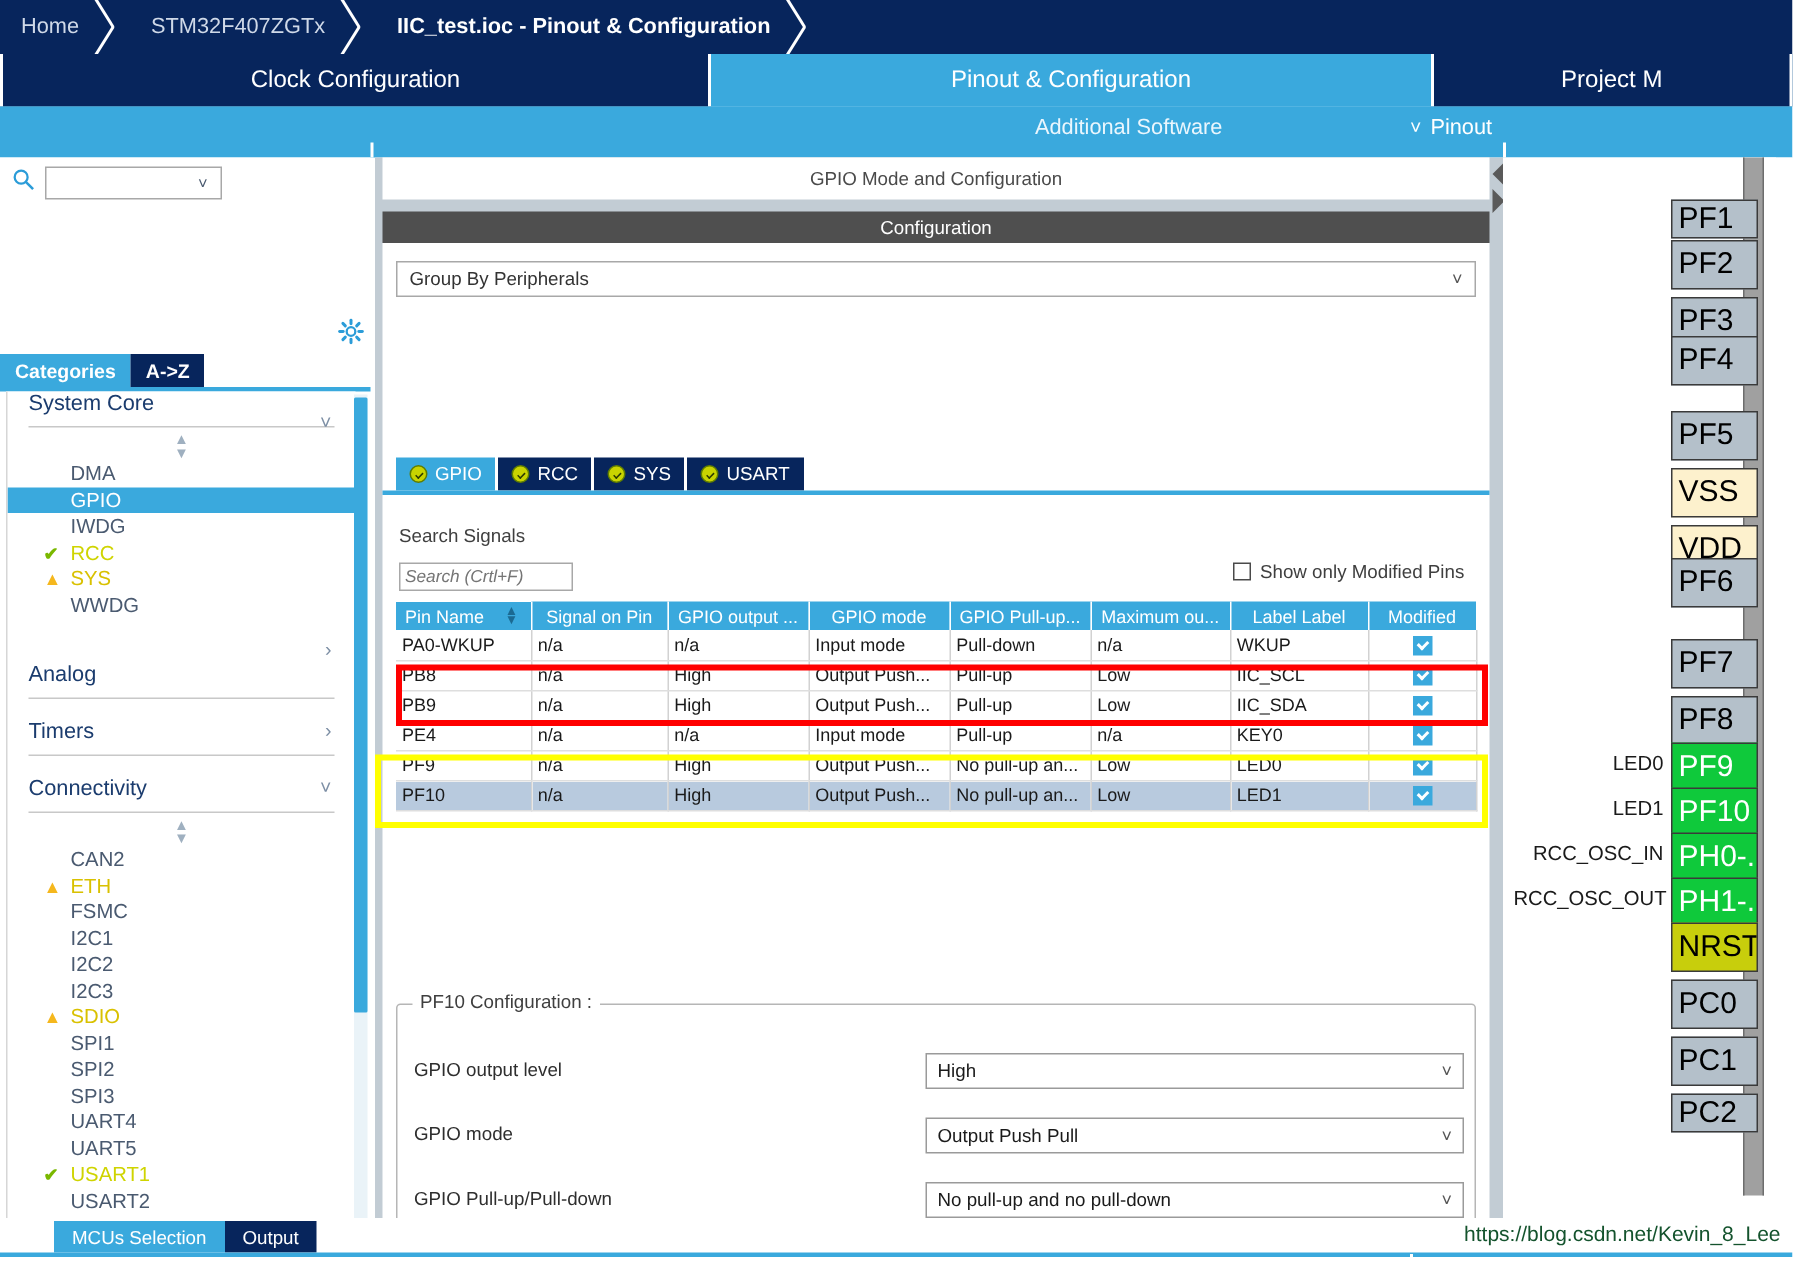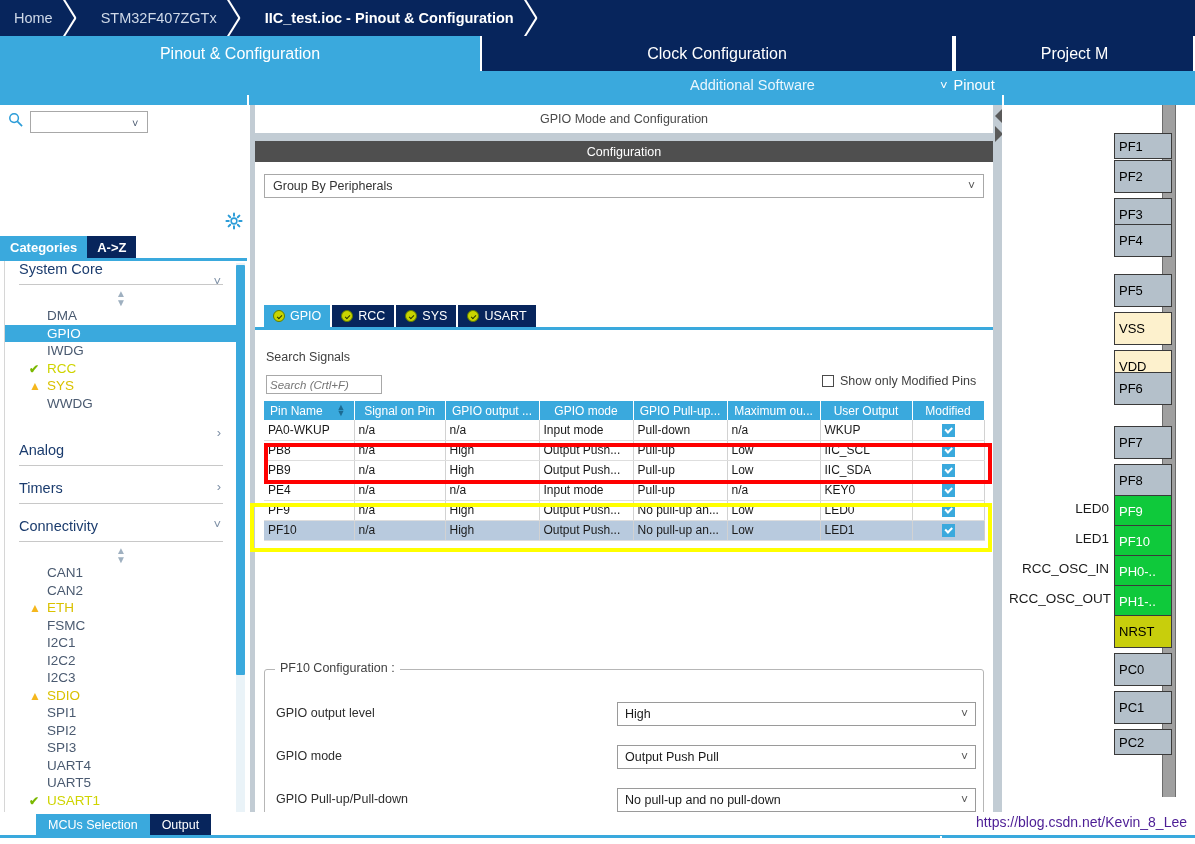--- a/index.html
+++ b/index.html
@@ -241,21 +241,21 @@
   .rightpanel {
     position: absolute; left: 1002px; top: 105px; width: 193px; height: 707px;
     background: #ffffff;
   }
   .chiprail {
     position: absolute; left: 160px; top: 0px; width: 14px; height: 692px;
     background: #a0a0a0; border-left: 1px solid #6d6d6d; border-right: 1px solid #6d6d6d;
   }
   .pin {
     position: absolute; left: 112px; width: 58px; height: 33px;
-    border: 1px solid #3a3a3a; font-size: 13px;
+    border: 1px solid #3a3a3a; font-size: 20px;
     display: flex; align-items: center; padding-left: 4px;
     background: #b4c0ca; color: #000; overflow: hidden;
   }
   .pin.vdd { background: #fdf1cd; }
   .pin.green { background: #0fc93b; color: #ffffff; }
   .pin.nrst { background: #c8ce0c; color: #000000; }
   .pinlabel {
     position: absolute; right: 86px; font-size: 13.5px; color: #1a1a1a;
     white-space: nowrap;
   }
@@ -270,21 +270,21 @@
   }
   .btabs { position: absolute; left: 8px; top: 2px; display: flex; margin-left: 28px; }
   .btab {
     height: 21px; padding: 0 12px; display: flex; align-items: center;
     color: #ffffff; font-size: 12.5px;
   }
   .btab.sel { background: #3aa9dd; }
   .btab.un { background: #07255c; }
   .bbar-line { position: absolute; left: 0; top: 23px; width: 1195px; height: 3px; background: #3aa9dd; }
   .watermark {
-    position: absolute; right: 8px; top: 814px; color: #4c1d95; font-size: 14px;
+    position: absolute; right: 8px; top: 814px; color: #14532d; font-size: 14px;
   }
   .wm-strip { position: absolute; left: 940px; top: 836px; width: 2px; height: 8px; background: #ffffff; }
 </style>
 </head>
 <body>
 
 <div id="app">
 
   <div class="breadcrumb">
     <div class="crumb">
@@ -295,25 +295,25 @@
         <span>STM32F407ZGTx</span>
       </div>
     <div class="crumb-sep"></div>
     <div class="crumb active" style="padding-left:18px">
         <span>IIC_test.ioc - Pinout &amp; Configuration</span>
       </div>
     <div class="crumb-sep"></div>
   </div>
 
   <div class="maintabs">
+    <div class="maintab dark" style="width:474px">
+        <span>Clock Configuration</span>
+      </div>
     <div class="maintab sel" style="width:480px">
         <span>Pinout &amp; Configuration</span>
-      </div>
-    <div class="maintab dark" style="width:474px">
-        <span>Clock Configuration</span>
       </div>
     <div class="maintab dark" style="width:241px">
         <span>Project M</span>
       </div>
   </div>
 
   <div class="substrip">
     <div class="sw"><span>Additional Software</span></div>
     <div class="pinout">
       <span class="chev">˅</span><span>Pinout</span>
@@ -375,21 +375,20 @@
       </div>
       <div class="grp" style="padding-top:14px">
         <span>Timers</span>
         <span class="arrow">›</span>
       </div>
       <div class="grp" style="padding-top:14px">
         <span>Connectivity</span>
         <span class="arrow">˅</span>
       </div>
       <div class="spinner">▲<br>▼</div>
-      <div class="item"><span>CAN1</span></div>
       <div class="item"><span>CAN2</span></div>
       <div class="item warn"><span class="ico tri">▲</span><span>ETH</span></div>
       <div class="item"><span>FSMC</span></div>
       <div class="item"><span>I2C1</span></div>
       <div class="item"><span>I2C2</span></div>
       <div class="item"><span>I2C3</span></div>
       <div class="item warn"><span class="ico tri">▲</span><span>SDIO</span></div>
       <div class="item"><span>SPI1</span></div>
       <div class="item"><span>SPI2</span></div>
       <div class="item"><span>SPI3</span></div>
@@ -465,21 +464,21 @@
           <tr>
             <th class="lefthead">
               <span>Pin Name</span>
               <span class="sortico">▲<br>▼</span>
             </th>
             <th><span>Signal on Pin</span></th>
             <th><span>GPIO output ...</span></th>
             <th><span>GPIO mode</span></th>
             <th><span>GPIO Pull-up...</span></th>
             <th><span>Maximum ou...</span></th>
-            <th><span>User Output</span></th>
+            <th><span>Label Label</span></th>
             <th><span>Modified</span></th>
           </tr>
         </thead>
         <tbody>
           <tr>
             <td>PA0-WKUP</td>
             <td>n/a</td>
             <td>n/a</td>
             <td>Input mode</td>
             <td>Pull-down</td>

